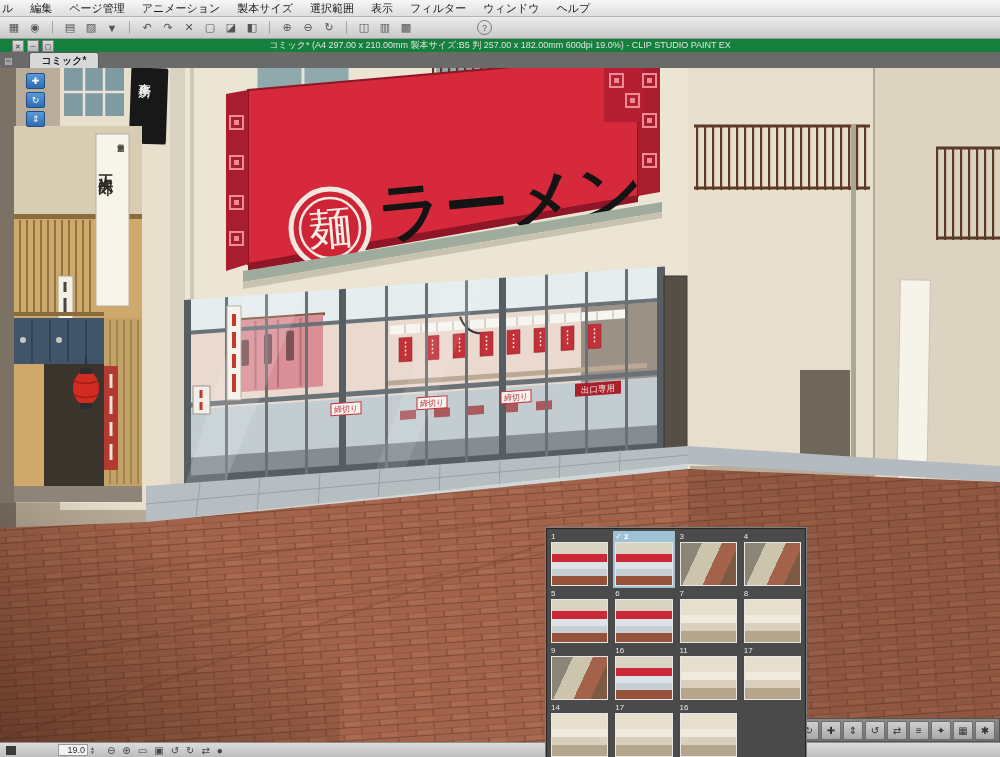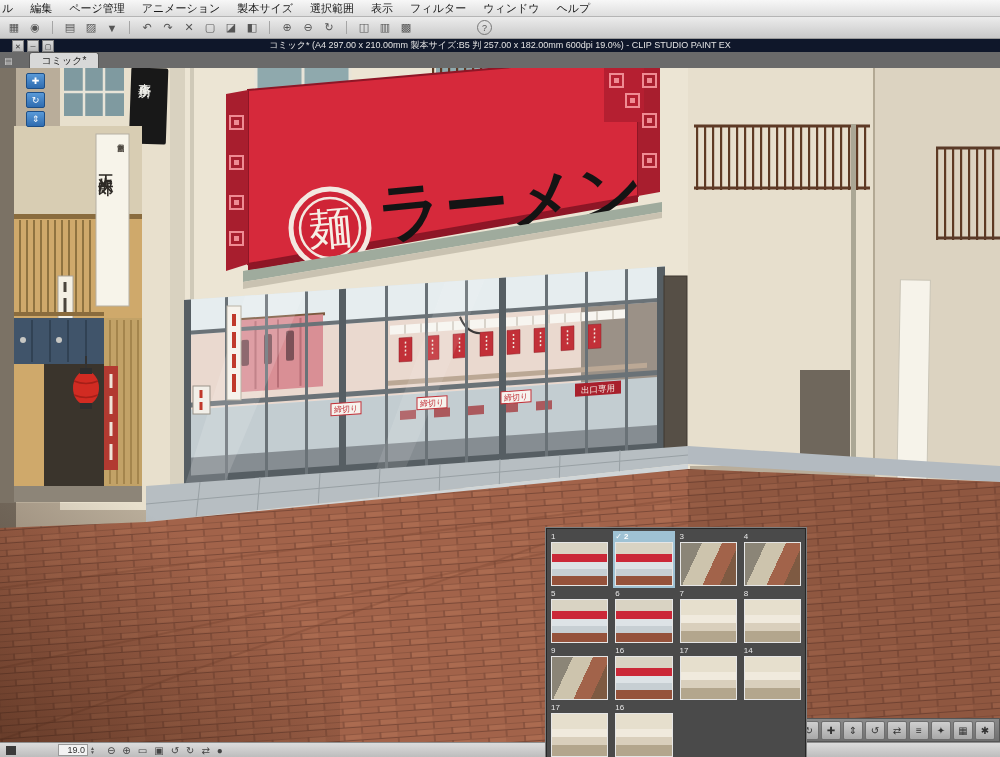--- a/index.html
+++ b/index.html
@@ -11,31 +11,31 @@
             font-size:11px;color:#1a1a1a;z-index:10;}
   .menu-item{white-space:nowrap;cursor:default;}
   
   .icon-toolbar{position:absolute;top:17px;left:0;right:0;height:21px;background:linear-gradient(#ececec,#c9c9c9);
             border-bottom:1px solid #9a9a9a;display:flex;align-items:center;gap:5px;padding-left:6px;z-index:10;}
   .tb-icon{width:16px;height:15px;display:flex;align-items:center;justify-content:center;
            font-size:11px;color:#555;border-radius:2px;}
   .tb-sep{width:1px;height:13px;background:#a5a5a5;margin:0 4px;}
   .tb-help{margin-left:58px;border:1px solid #777;border-radius:50%;width:13px;height:13px;font-size:9px;}
   
-  .title-strip{position:absolute;top:39px;left:0;right:0;height:13px;background:#0f172a;
+  .title-strip{position:absolute;top:39px;left:0;right:0;height:13px;background:#15803d;
             display:flex;align-items:center;justify-content:center;font-size:9px;color:#e2e2e2;z-index:10;}
   .win-btns{position:absolute;left:12px;top:1px;display:flex;gap:3px;}
   .win-btn{width:10px;height:10px;background:linear-gradient(#dcdcdc,#b8b8b8);border:1px solid #808080;
            font-size:7px;color:#333;display:flex;align-items:center;justify-content:center;line-height:1;}
   
   .tab-bar{position:absolute;top:52px;left:0;right:0;height:16px;background:#6a6a6a;z-index:10;
            display:flex;align-items:flex-end;}
   .tab-panel-icon{font-size:9px;color:#cfcfcf;margin:0 4px 2px 4px;}
   .doc-tab{background:#d8d8d8;color:#222;font-size:10px;padding:1px 12px 1px 12px;height:13px;
-           border-radius:3px 3px 0 0;margin-left:12px;border:1px solid #555;border-bottom:none;}
+           border-radius:3px 3px 0 0;margin-left:12px;border:1px solid #555;border-bottom:none;font-weight:bold;}
   
   .canvas{position:absolute;top:68px;left:0;right:0;bottom:14px;background:#9a927f;overflow:hidden;z-index:1;}
   .scene{position:absolute;top:0;left:0;width:100%;height:100%;}
   .vtext{position:absolute;writing-mode:vertical-rl;text-orientation:upright;line-height:1.05;z-index:5;}
   .office-sign-text{left:137px;top:5px;height:70px;color:#f1f1ec;font-size:13px;letter-spacing:1px;transform:rotate(2deg);}
   .izakaya-cat{left:117px;top:71px;height:90px;font-size:7px;color:#46413a;}
   .izakaya-name{left:98px;top:95px;height:140px;font-size:15px;font-weight:bold;color:#2d2925;letter-spacing:2px;}
   .camera-tools{position:absolute;left:26px;top:5px;z-index:6;width:40px;display:flex;flex-wrap:wrap;gap:3px;}
   .cam-btn{width:17px;height:14px;background:linear-gradient(#5a9ad8,#2f6cb0);border:1px solid #1d4e86;border-radius:2px;
            color:#fff;font-size:9px;display:flex;align-items:center;justify-content:center;}
@@ -403,20 +403,26 @@
         <div class="thumb-img vC"></div>
       </div>
       <div class="thumb-cell">
         <div class="thumb-num">
             <span>16</span>
           </div>
         <div class="thumb-img vA"></div>
       </div>
       <div class="thumb-cell">
         <div class="thumb-num">
+            <span>11</span>
+          </div>
+        <div class="thumb-img vB"></div>
+      </div>
+      <div class="thumb-cell">
+        <div class="thumb-num">
             <span>17</span>
           </div>
         <div class="thumb-img vB"></div>
       </div>
       <div class="thumb-cell">
         <div class="thumb-num">
             <span>14</span>
           </div>
         <div class="thumb-img vB"></div>
       </div>

